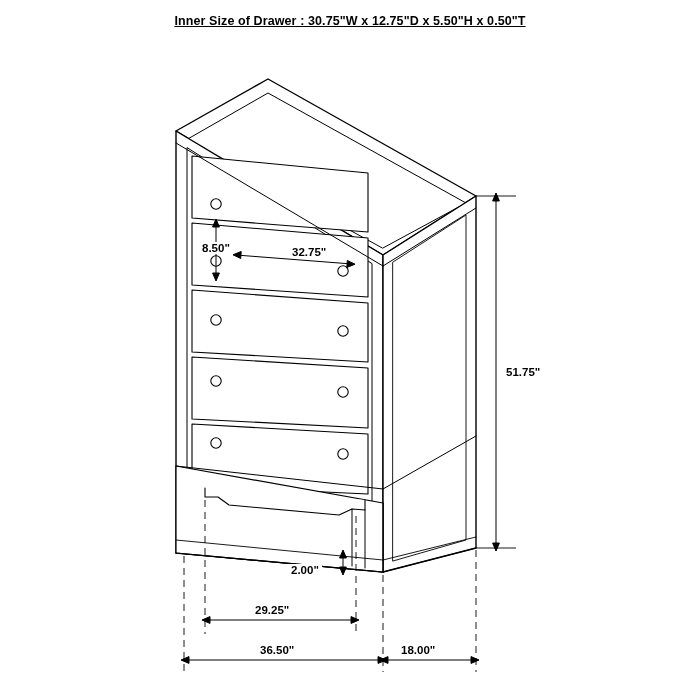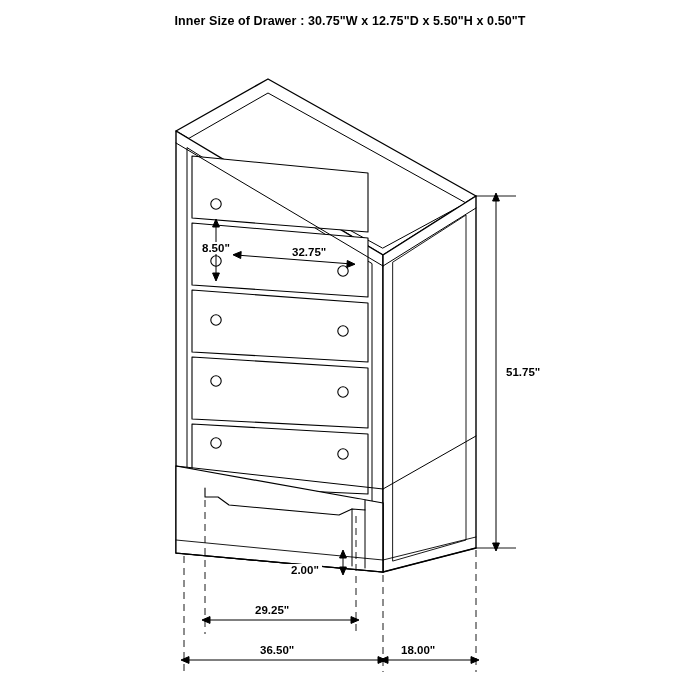--- a/index.html
+++ b/index.html
@@ -22,20 +22,21 @@
   }
   .title {
     position: absolute;
     top: 14px;
     left: 0;
     width: 700px;
     text-align: center;
     font-size: 12.5px;
     font-weight: bold;
     letter-spacing: 0.1px;
+    text-decoration: underline;
   }
   svg.drawing {
     position: absolute;
     top: 0;
     left: 0;
     width: 700px;
     height: 700px;
   }
   .dim-label {
     position: absolute;

